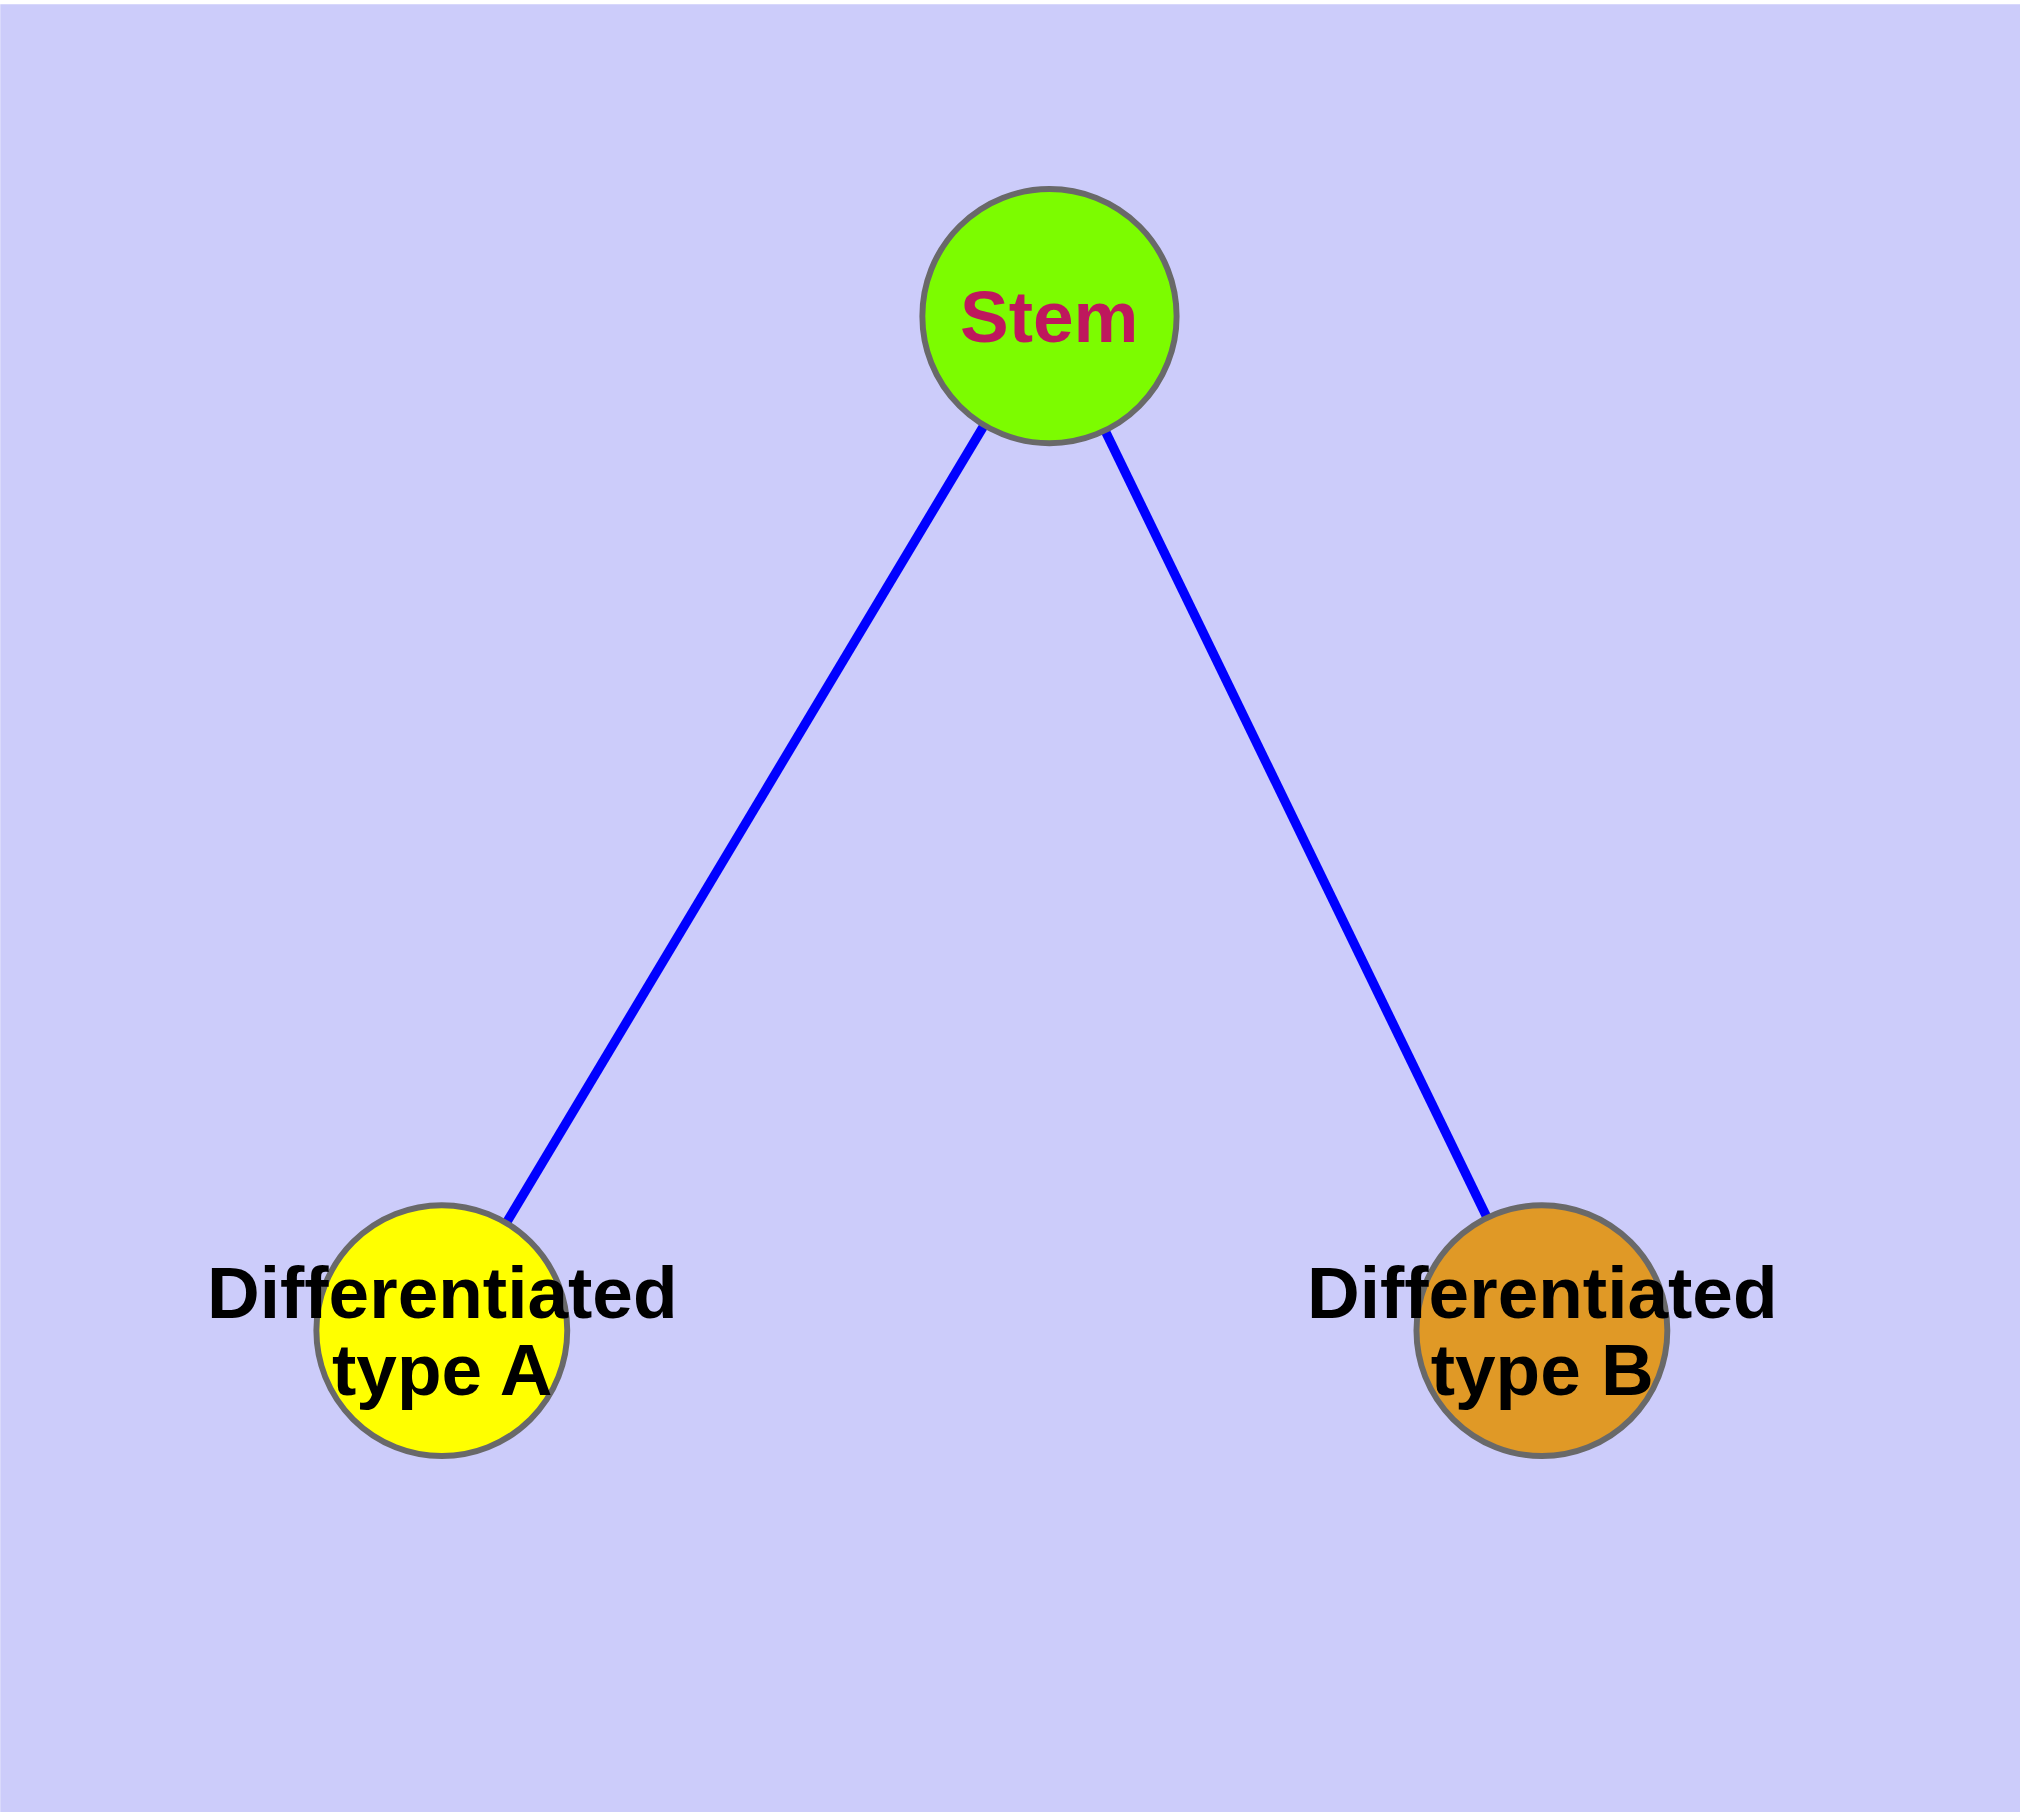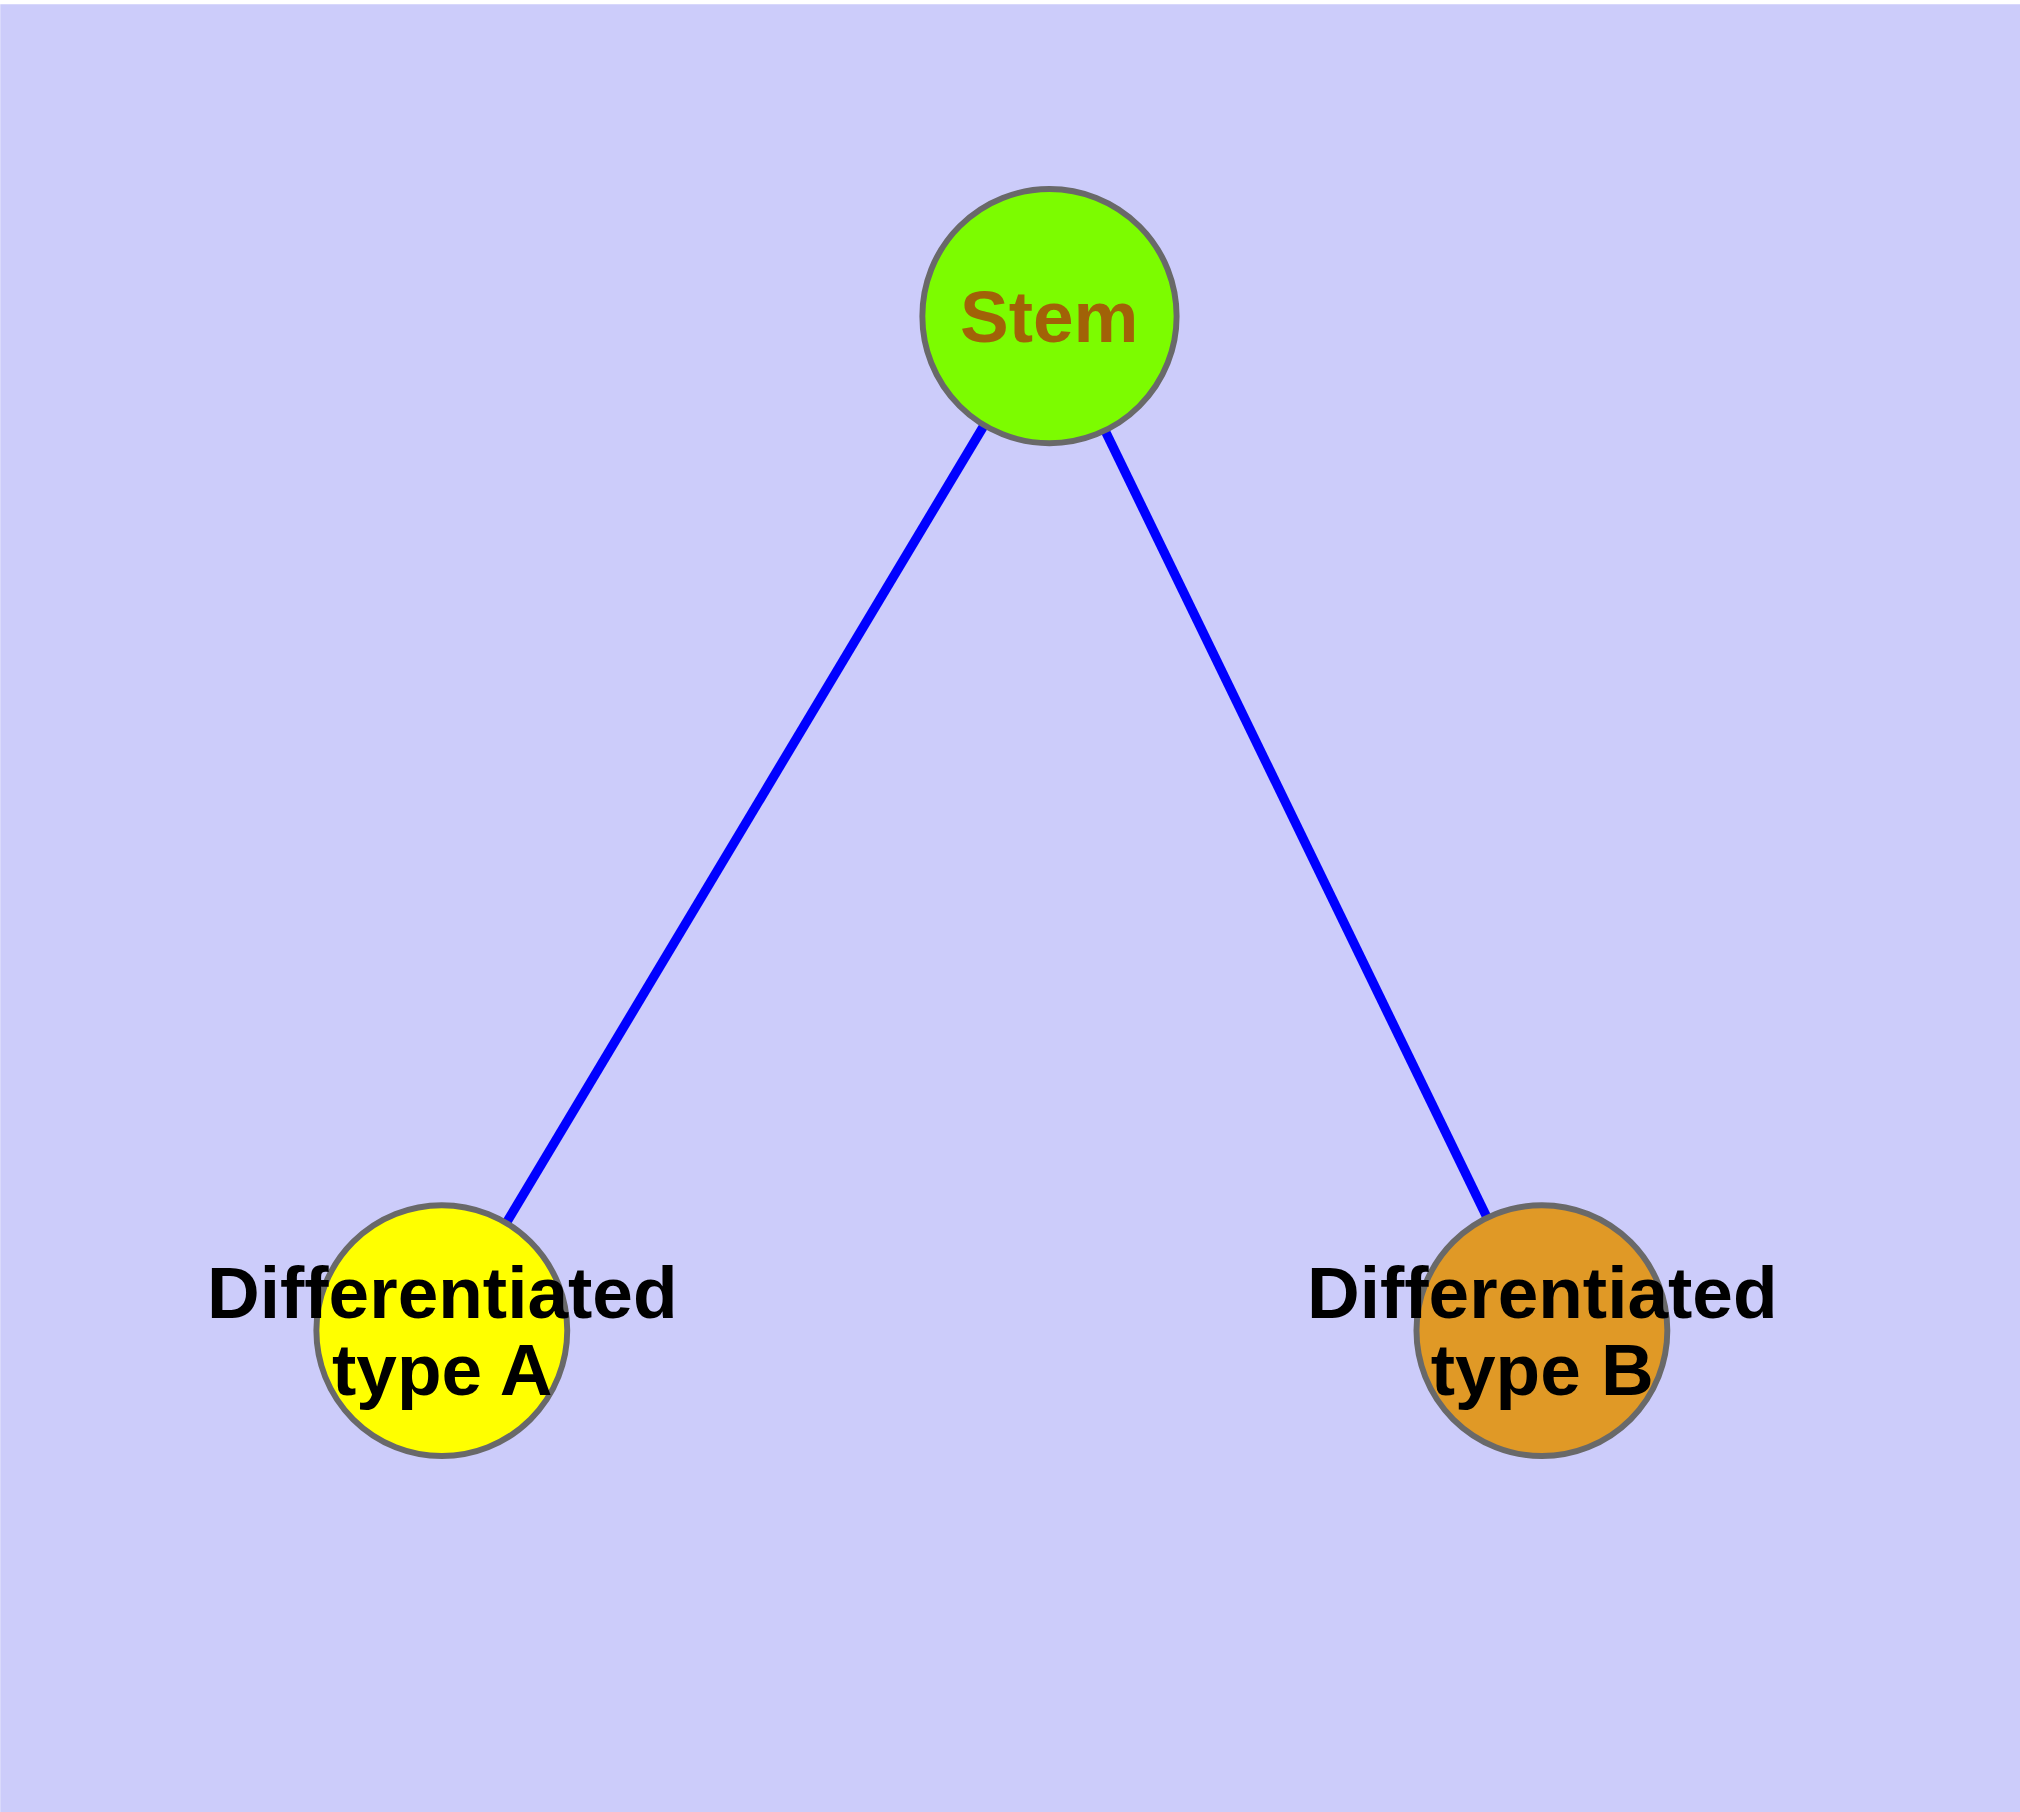--- a/index.html
+++ b/index.html
@@ -51,21 +51,21 @@
         <line x1="1302.6257843364947" y1="506.1446882113323" x2="1755.247537073458" y2="1438.6545643320642" stroke="#0000ff" stroke-width="11" stroke-linecap="butt"></line>
       </g>
     <g id="nodes-group">
         <circle cx="1238" cy="373" r="150" fill="#7cfc00" stroke="#696969" stroke-width="7"></circle>
         <circle cx="521" cy="1570" r="148" fill="#ffff00" stroke="#696969" stroke-width="7"></circle>
         <circle cx="1819" cy="1570" r="148" fill="#e09926" stroke="#696969" stroke-width="7"></circle>
       </g>
   </svg>
 
   <div id="labels-layer">
-      <div class="node-label" style="font-size: 73px; font-weight: bold; color: #a16207; left: 960px; top: 278px;">Stem</div>
+      <div class="node-label" style="font-size: 73px; font-weight: bold; color: #be185d; left: 960px; top: 278px;">Stem</div>
       <div class="node-label" style="font-size: 73px; font-weight: bold; color: rgb(0, 0, 0); left: 207px; top: 1254px;">Differentiated
 type A</div>
       <div class="node-label" style="font-size: 73px; font-weight: bold; color: rgb(0, 0, 0); left: 1307px; top: 1254px;">Differentiated
 type B</div>
     </div>
 
 </div>
 
 
 </body></html>

